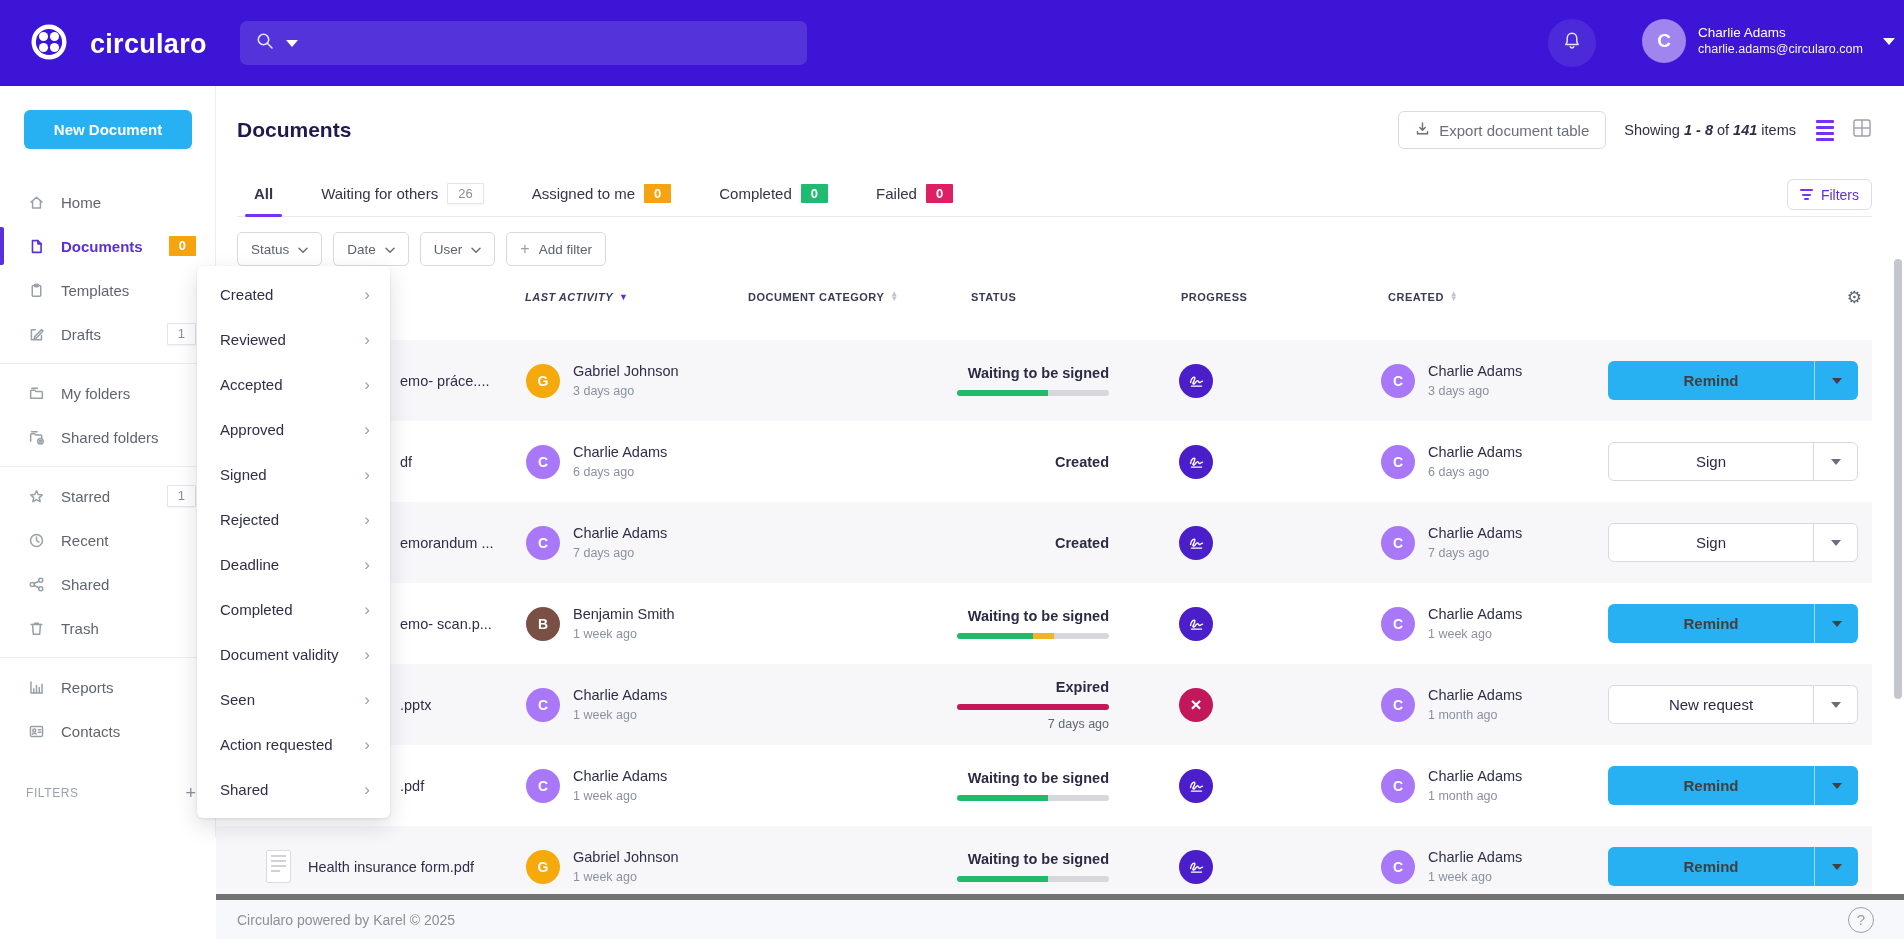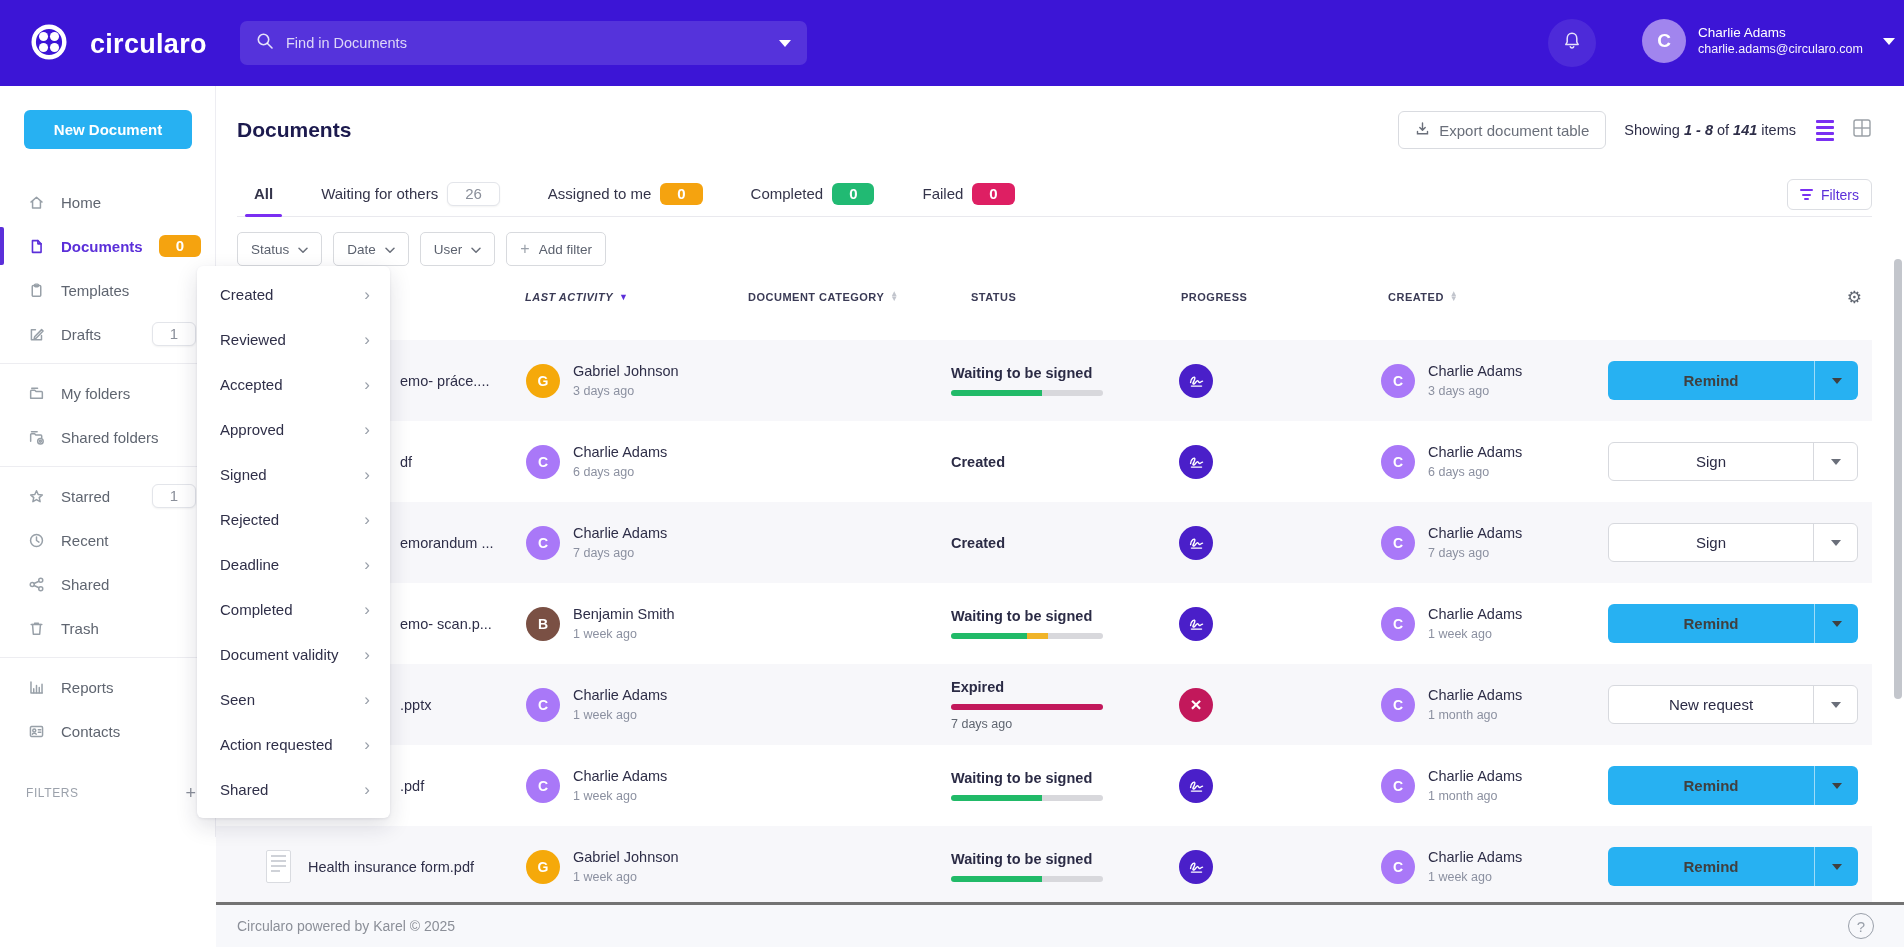--- a/index.html
+++ b/index.html
@@ -38,21 +38,21 @@
   #side-nav { position:absolute; left:0; top:94px; width:216px; }
   .snav { position:relative; height:44px; display:flex; align-items:center; padding:0 20px 0 28px;
     gap:16px; cursor:pointer; color:#5f6570; }
   .snav .slabel { font-size:15px; flex:1; white-space:nowrap; }
   .snav.active { color:var(--accent,#5B2FD9); }
   .snav.active::before { content:""; position:absolute; left:0; top:3px; bottom:3px; width:4px;
     background:var(--accent,#5B2FD9); border-radius:0 2px 2px 0; }
   .snav.active .slabel { font-weight:bold; }
   .sicon { width:17px; height:17px; display:flex; align-items:center; justify-content:center; }
   .sdivider { height:1px; background:#ededf1; margin:7px 0; }
-  .badge { font-size:15px; border-radius:6px; padding:2px 17px; line-height:1.2; }
+  .badge { font-size:13px; border-radius:1px; padding:2px 10px; line-height:1.2; }
   .badge.orange { background:var(--orange,#F5A30F); color:#fff; font-weight:bold; }
   .badge.neutral { background:#fff; border:1px solid #e3e5ea; color:#8a8f9a; box-shadow:0 1px 2px rgba(0,0,0,.05); }
   .badge.green { background:var(--green,#21BA73); color:#fff; font-weight:bold; }
   .badge.red { background:var(--red,#DE1F63); color:#fff; font-weight:bold; }
   #filters-row { position:absolute; left:0; top:692px; width:216px; height:30px; display:flex;
     align-items:center; padding:0 20px 0 26px; }
   #filters-label { color:#9ba1ab; font-size:12px; letter-spacing:.6px; flex:1; }
   #filters-plus { color:#8a8f9a; font-size:18px; cursor:pointer; }
 
   
@@ -105,43 +105,43 @@
   .doc-thumb i { display:block; height:2px; background:#cfd2d8; margin-bottom:3px; }
   .doc-name { position:absolute; top:33px; font-size:14.5px; color:#2e2e48; cursor:pointer; left:92px; }
   .doc-name.covered { left:184px; }
   .person { position:absolute; top:0; bottom:0; display:flex; align-items:center; gap:13px; }
   .cell-activity { left:310px; }
   .cell-created { left:1165px; }
   .avatar { width:34px; height:34px; border-radius:50%; color:#fff; font-size:14px; font-weight:bold;
     display:flex; align-items:center; justify-content:center; flex:none; }
   .p-name { font-size:14.5px; color:#2e2e48; line-height:1.35; }
   .p-time { font-size:12.5px; color:#8b90a0; }
-  .cell-status { position:absolute; left:735px; top:0; bottom:0; width:175px; display:flex;
-    flex-direction:column; justify-content:center; }
+  .cell-status { position:absolute; left:718px; top:0; bottom:0; width:175px; display:flex;
+    flex-direction:column; justify-content:center;align-items:flex-end; }
   .status-label { font-size:14.5px; font-weight:bold; color:#2b2b45; }
   .status-bar { margin-top:9px; height:6px; border-radius:3px; overflow:hidden; display:flex; width:152px; }
   .status-sub { margin-top:7px; font-size:12.5px; color:#5f6570; }
   .progress-circle { position:absolute; left:963px; top:23.5px; width:34px; height:34px; border-radius:50%;
     display:flex; align-items:center; justify-content:center; cursor:pointer; }
   .progress-circle.fail { color:#fff; font-size:19px; font-weight:bold; }
   .action-btn { position:absolute; left:1392px; top:21px; width:250px; height:39px; border-radius:6px;
     display:flex; align-items:stretch; cursor:pointer; overflow:hidden; font-family:inherit; }
   .action-btn .action-label { flex:1; display:flex; align-items:center; justify-content:center;
     font-size:15px; }
   .action-btn .action-caret { width:44px; display:flex; align-items:center; justify-content:center; }
   .caret-shape { width:0; height:0; border-left:5px solid transparent; border-right:5px solid transparent;
     border-top:6px solid currentColor; }
   .action-btn.primary { background:var(--blue,#27B1F2); color:#404040; }
   .action-btn.primary .action-label { font-weight:bold; }
   .action-btn.primary .action-caret { border-left:1px solid rgba(255,255,255,.55); }
   .action-btn.outline { background:#fff; border:1px solid #d7d9de; color:#2b2b45; }
   .action-btn.outline .action-caret { border-left:1px solid #d7d9de; color:#6a6f7a; }
 
-  #main-footer { position:absolute; left:0; right:0; bottom:4px; height:45px; background:#f7f8fb;
-    border-top:3px solid #737373; display:flex; align-items:center; padding:0 30px 0 21px; }
+  #main-footer { position:absolute; left:0; right:0; bottom:12px; height:45px; background:#f7f8fb;
+    border-top:6px solid #737373; display:flex; align-items:center; padding:0 30px 0 21px; }
   #footer-text { font-size:14px; color:#8b8f98; flex:1; }
   #help-circle { width:26px; height:26px; border:1.5px solid #9aa0aa; border-radius:50%; color:#9aa0aa;
     font-size:15px; display:flex; align-items:center; justify-content:center; cursor:pointer; }
 
   
   #status-menu { position:absolute; left:197px; top:266px; width:193px; background:#fff; z-index:50;
     border-radius:6px; box-shadow:0 8px 22px rgba(25,25,55,.14), 0 1px 3px rgba(25,25,55,.08);
     padding:6px 0; }
   .menu-item { height:45px; display:flex; align-items:center; padding:0 20px 0 23px; cursor:pointer; }
   .menu-item .mlabel { font-size:15px; color:#2f2f48; flex:1; white-space:nowrap; }
@@ -167,21 +167,20 @@
     <span class="brand">circularo</span>
   </div>
 
   <div id="searchbox">
     <span>
       <svg width="18" height="18" viewBox="0 0 18 18">
           <circle cx="7.5" cy="7.5" r="5.2" fill="none" stroke="rgba(255,255,255,.85)" stroke-width="1.6"></circle>
           <line x1="11.5" y1="11.5" x2="16" y2="16" stroke="rgba(255,255,255,.85)" stroke-width="1.6" stroke-linecap="round"></line>
         </svg>
     </span>
-    <input placeholder="Find in Documents" style="">
     <span class="tb-caret"></span>
   </div>
 
   <div id="bell-wrap">
     <span>
       <svg width="22" height="22" viewBox="0 0 22 22">
           <path d="M11 3.2 C8 3.2 6.2 5.6 6.2 8.4 V12 L4.8 14.6 H17.2 L15.8 12 V8.4 C15.8 5.6 14 3.2 11 3.2 Z" fill="none" stroke="#E7E2FB" stroke-width="1.5" stroke-linejoin="round"></path>
           <path d="M9.3 16.8 A1.8 1.8 0 0 0 12.7 16.8" fill="none" stroke="#E7E2FB" stroke-width="1.5" stroke-linecap="round"></path>
         </svg>
     </span>

